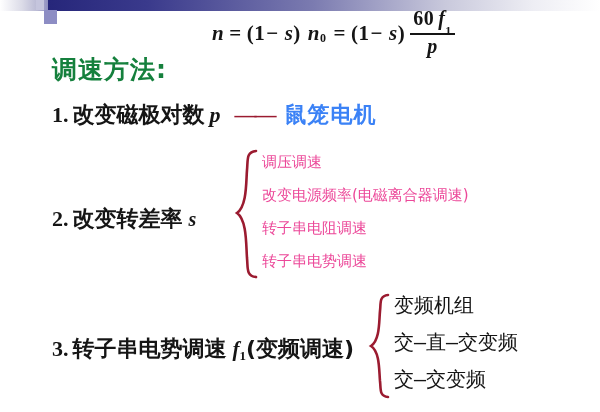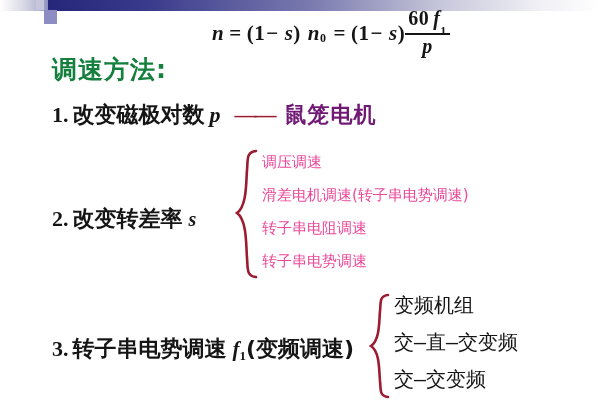--- a/index.html
+++ b/index.html
@@ -80,20 +80,21 @@
     vertical-align: sub;
     position: relative;
     top: 5px;
     left: 0px;
   }
   .frac {
     display: inline-flex;
     flex-direction: column;
     align-items: center;
     vertical-align: middle;
+    margin-left: 5px;
     position: relative;
     top: -1px;
   }
   .frac .num {
     padding: 0 3px 0px 3px;
     line-height: 1.05;
     font-size: 20px;
   }
   .frac .bar {
     width: 100%;
@@ -135,21 +136,21 @@
   #item1 .num-label { font-family: "Liberation Serif", serif; margin-right: 4px; }
   #item1 .var { font-family: "Liberation Serif", serif; font-style: italic; margin: 0 4px 0 5px; }
   #item1 .dash {
     color: #9b1b30;
     font-family: "Liberation Serif", serif;
     margin: 0 10px 0 10px;
     letter-spacing: -2px;
     font-weight: bold;
   }
   #item1 .redtext {
-    color: #701a75;
+    color: #3b82f6;
     font-family: "DejaVu Sans", "Liberation Sans", sans-serif;
     font-weight: bold;
     letter-spacing: 1px;
   }
 
   
   #item2 {
     position: absolute;
     left: 52px;
     top: 204px;
@@ -271,21 +272,21 @@
     <span>改变转差率</span>
     <span class="var">s</span>
   </div>
 
   <svg id="brace2" viewBox="0 0 28 132">
     <path d="M24 3 C14 4, 16 12, 15 22 C14 34, 15 58, 5 65 C15 72, 14 97, 15 110 C16 120, 14 128, 24 129" fill="none" stroke="#9b1b30" stroke-width="2.6" stroke-linecap="round"></path>
   </svg>
 
   <div id="sublist2">
     <div class="row">调压调速</div>
-    <div class="row">滑差电机调速(转子串电势调速)</div>
+    <div class="row">改变电源频率(电磁离合器调速)</div>
     <div class="row">转子串电阻调速</div>
     <div class="row">转子串电势调速</div>
   </div>
 
   <div id="item3">
     <span class="num-label">3.</span>
     <span>转子串电势调速</span>
     <span class="var">f</span>
       <span class="sub">1</span>
     <span>(变频调速)</span>

